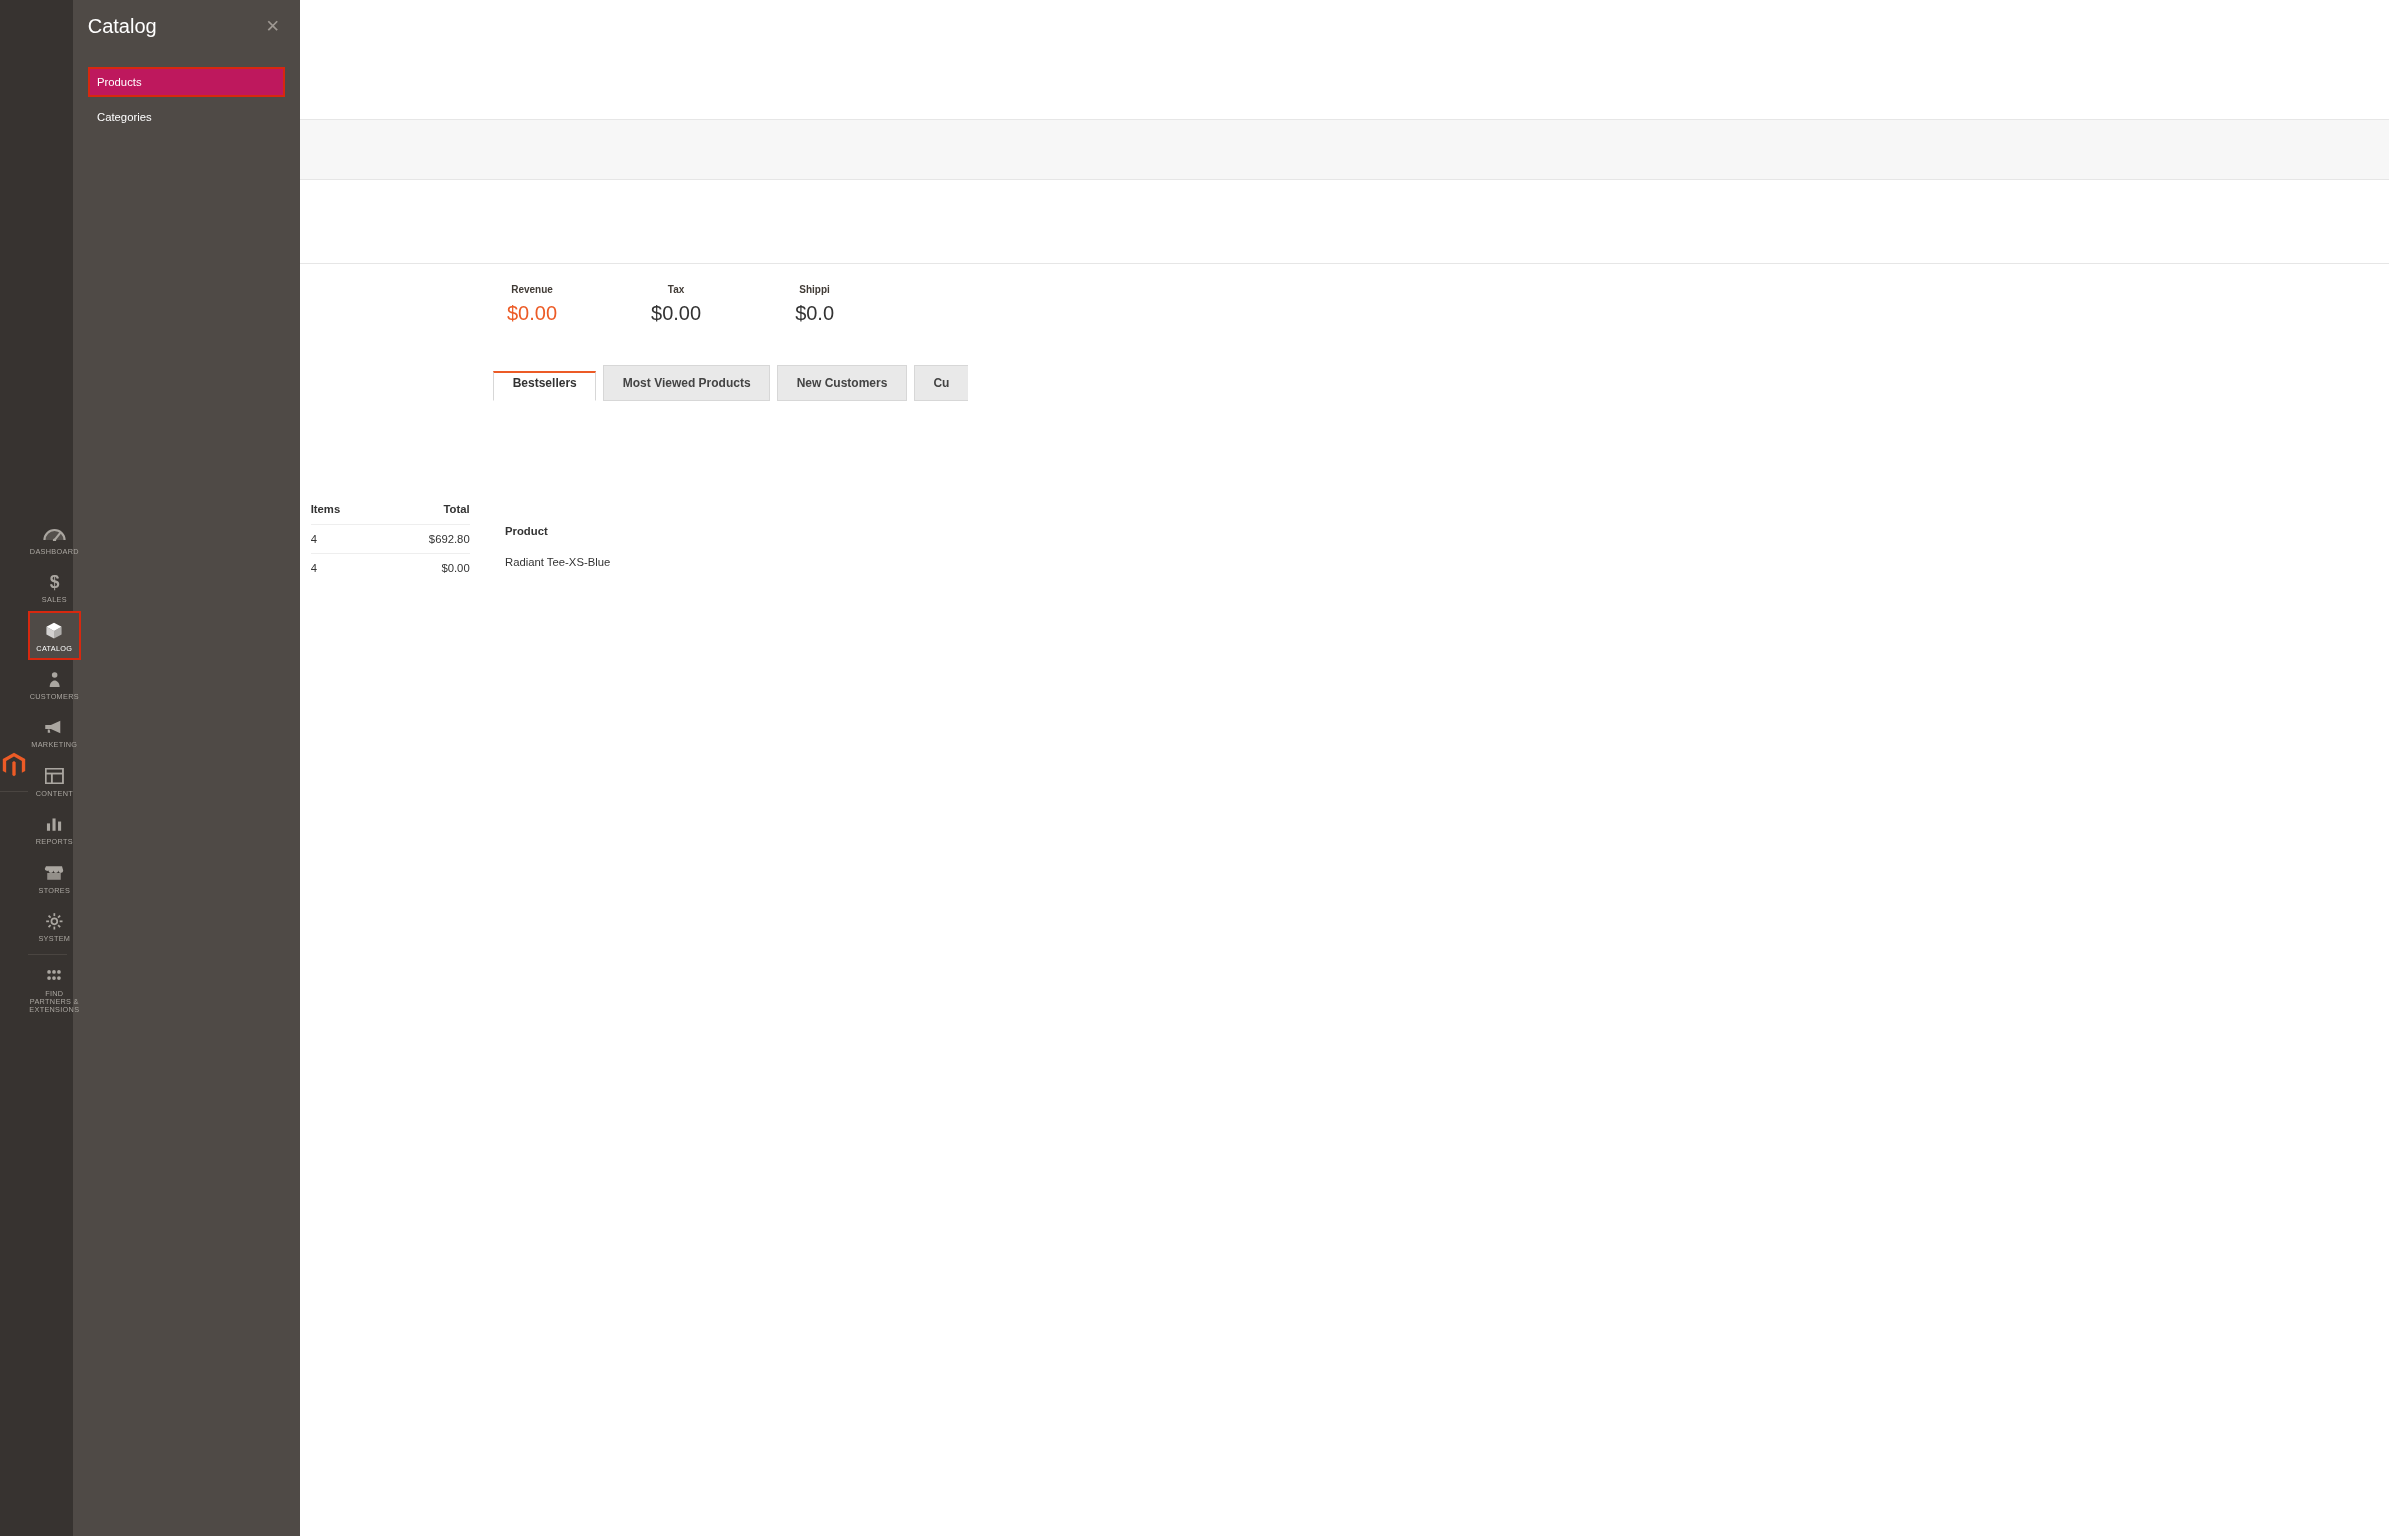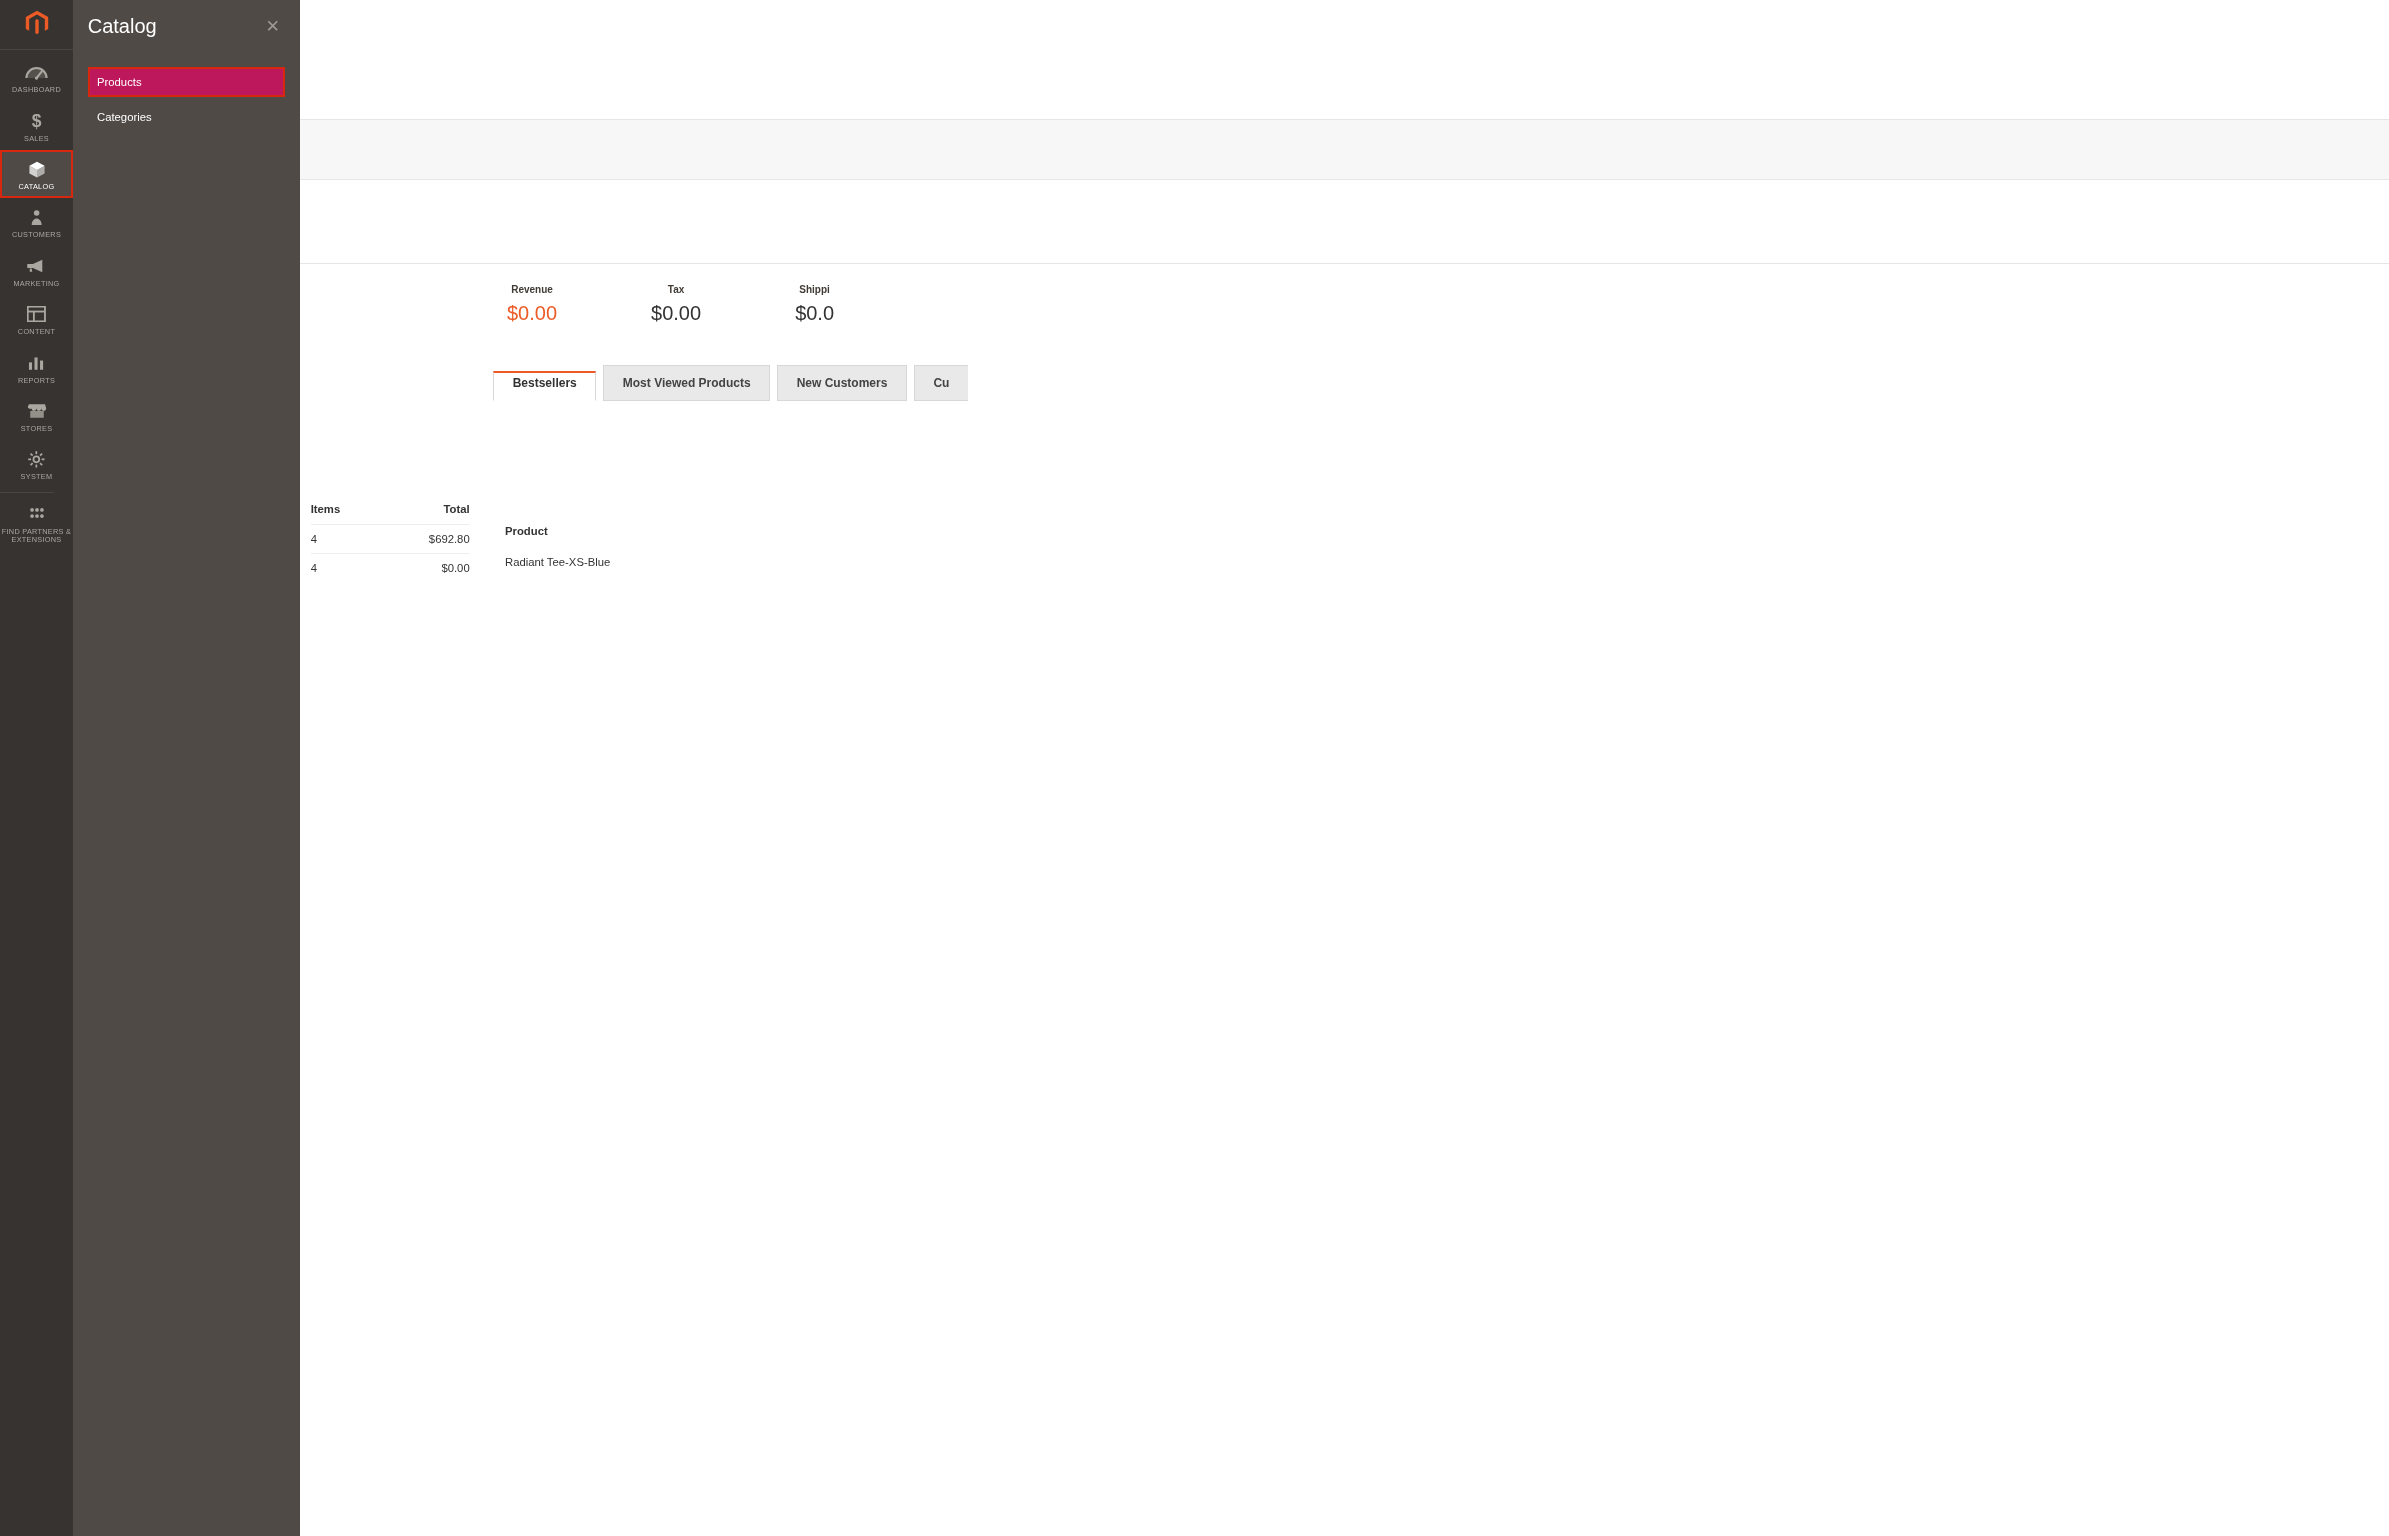--- a/index.html
+++ b/index.html
@@ -7,21 +7,21 @@
   body { position: relative; }
 
   
   .rail {
     position: absolute;
     left: 0; top: 0;
     width: 73px;
     height: 100%;
     background: #373330;
     display: flex;
-    flex-direction: column;
+    flex-direction: row;
     align-items: center;
     z-index: 20;
   }
   .rail-logo {
     width: 100%;
     padding: 9.3px 0 12px;
     display: flex;
     justify-content: center;
     border-bottom: 0.7px solid #4a4541;
     margin-bottom: 2.7px;

